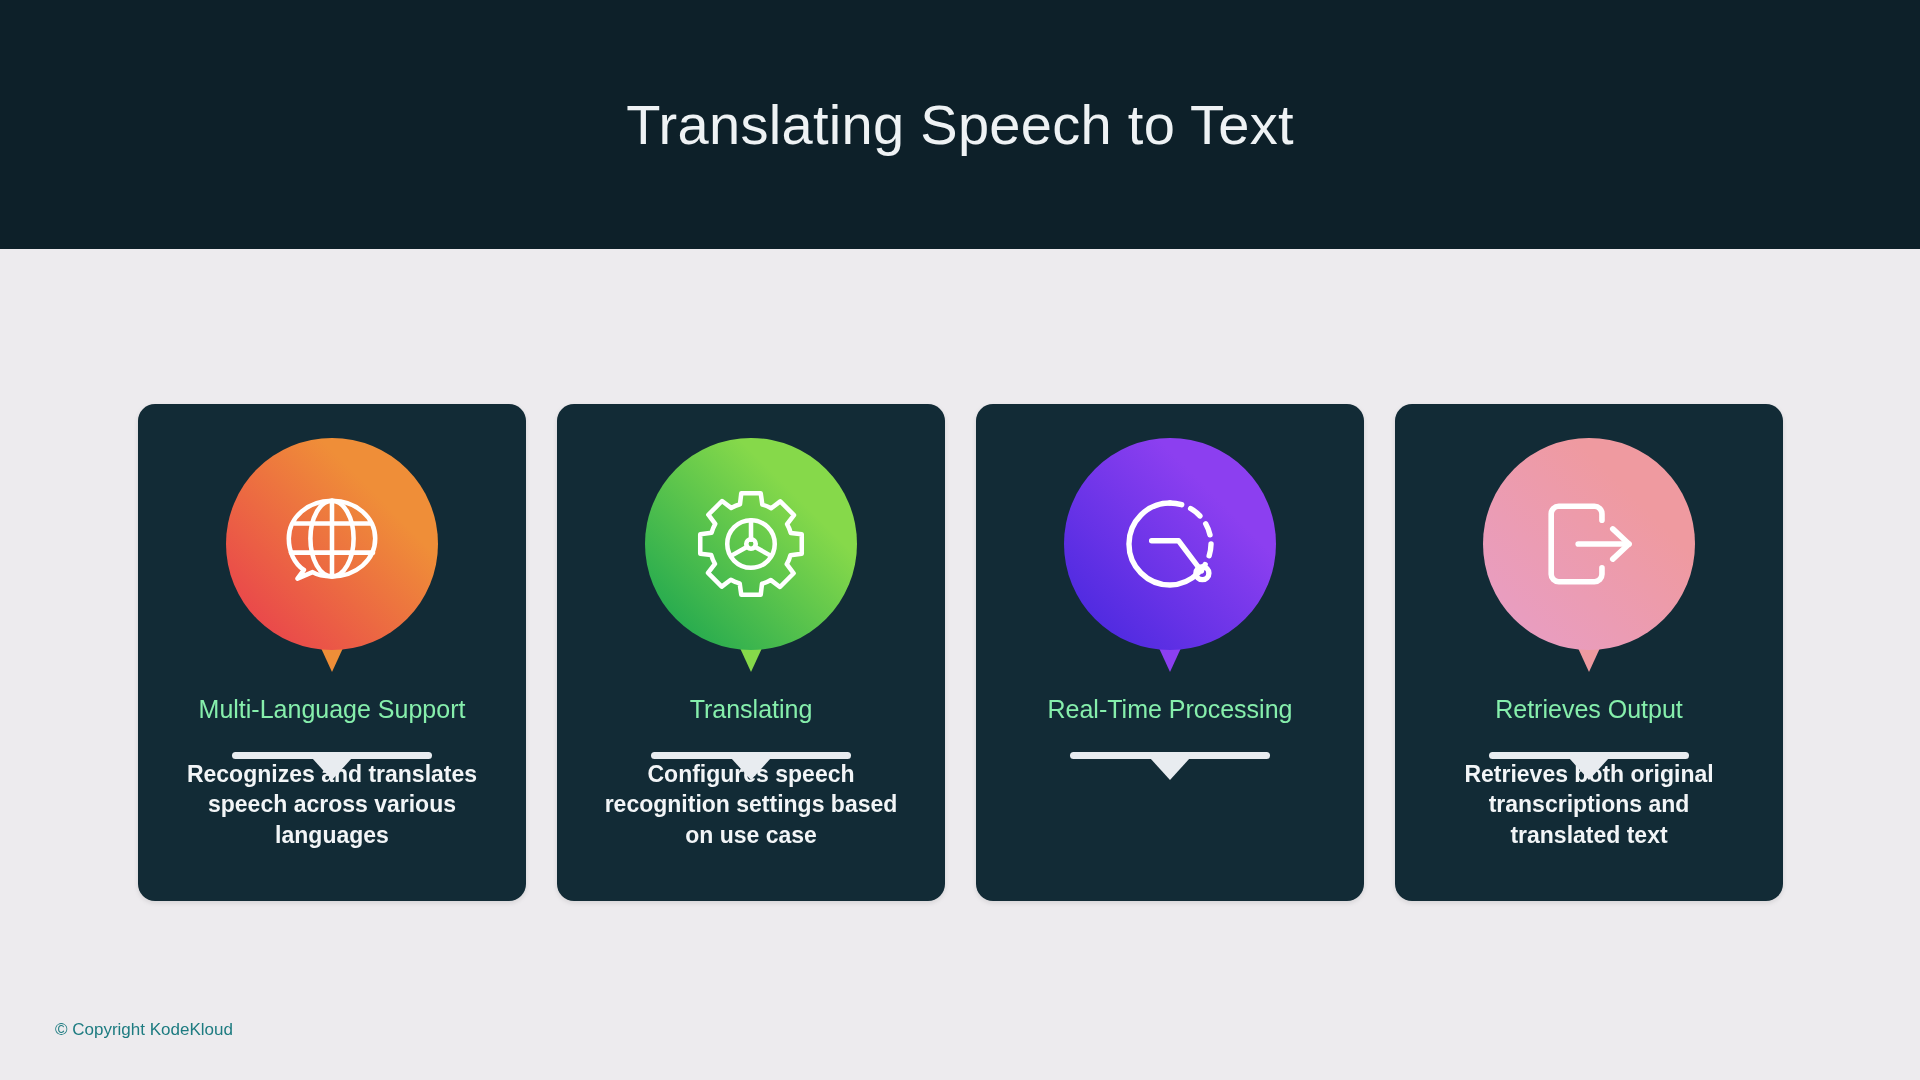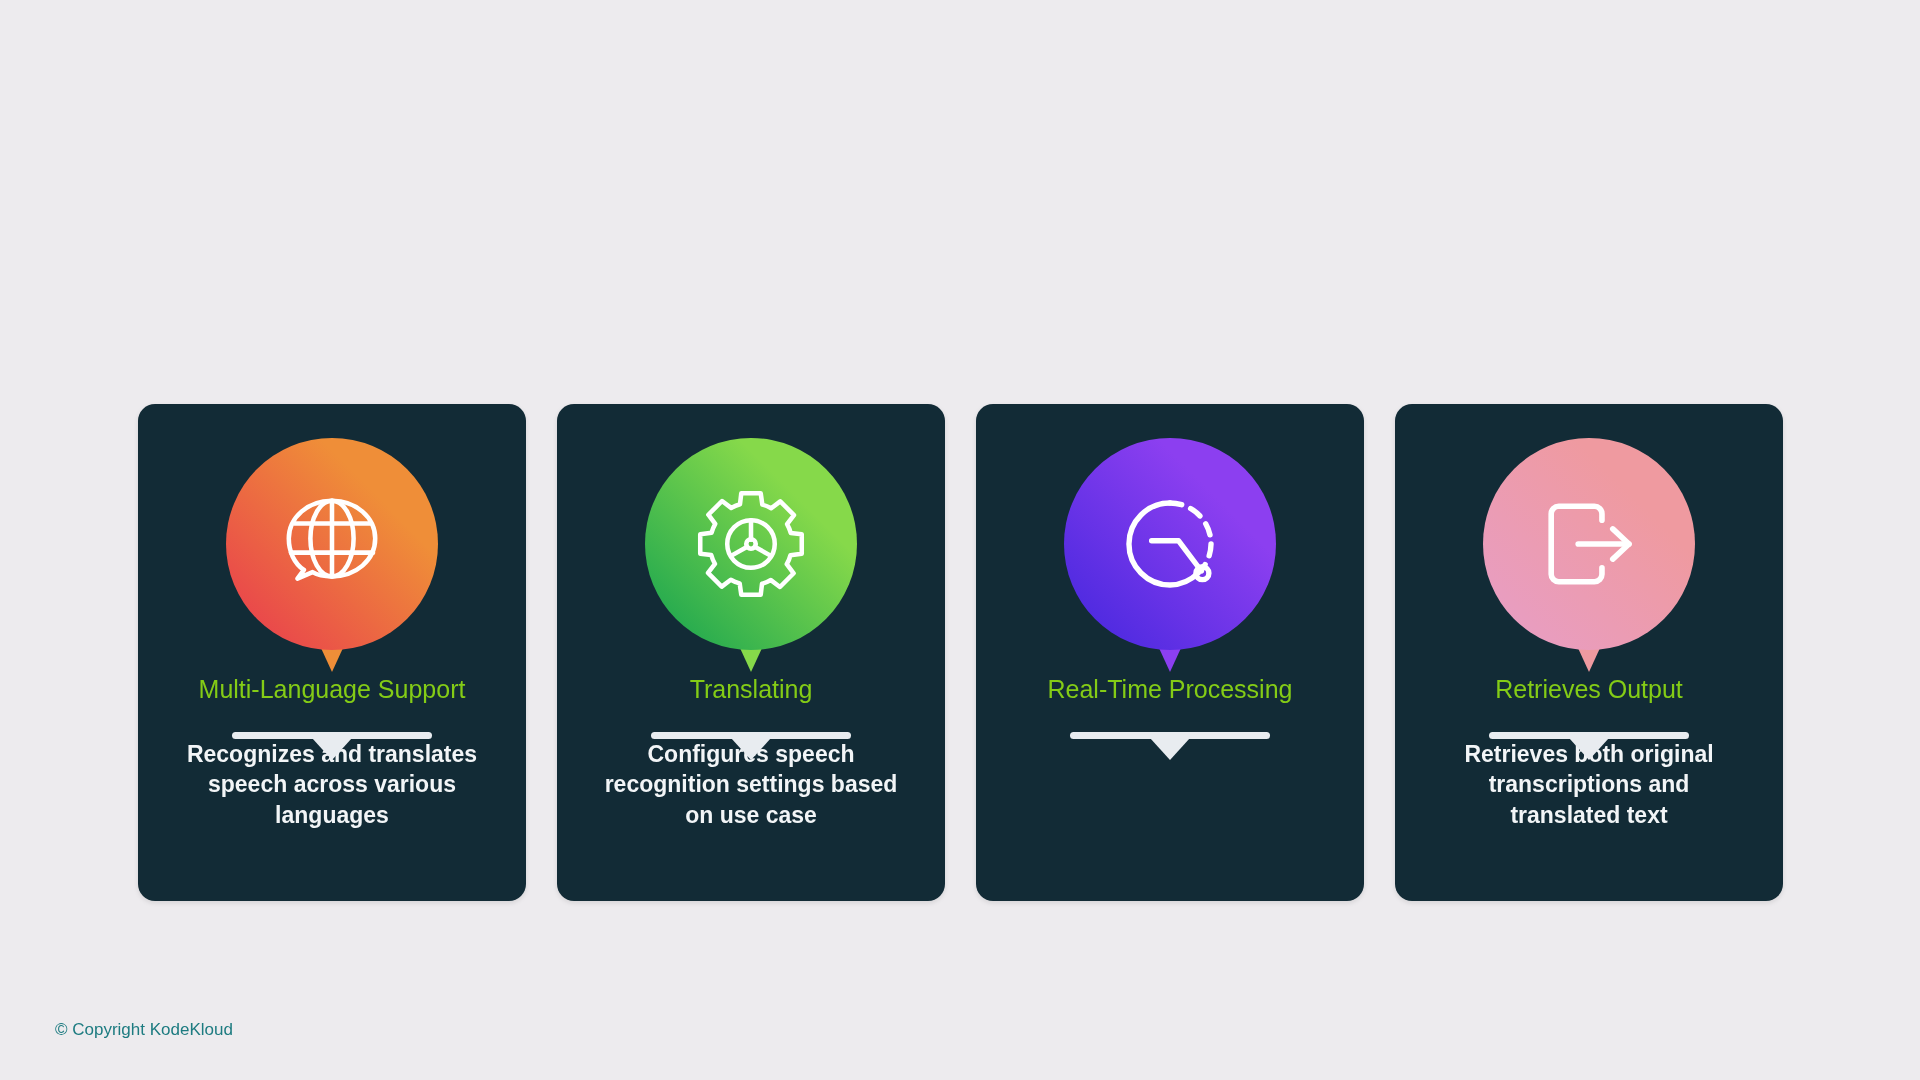--- a/index.html
+++ b/index.html
@@ -55,21 +55,22 @@
     transform:translateX(-50%);
     width:0; height:0;
     border-left:22px solid transparent;
     border-right:22px solid transparent;
     border-top:48px solid #000;
   }
   .pin-icon { width:108px; height:108px; display:block; position:relative; z-index:2; }
 
   
   .card-title {
-    color:#84cc16;
+    margin-top:20px;
+    color:#86efac;
     font-size:25px;
     font-weight:400;
     text-align:center;
     line-height:1.2;
   }
   .divider {
     position:relative;
     margin-top:28px;
     width:200px; height:7px;
     background:#e8ecf0;
@@ -100,20 +101,23 @@
     font-size:17px;
     font-weight:400;
     margin-top:32px;
   }
 </style>
 </head>
 <body>
 
 <div class="slide">
 
+  <div class="header">
+    <div class="header-title">Translating Speech to Text</div>
+  </div>
 
   <div class="cards">
 
     <div class="card">
       <div class="pin">
         <div class="pin-tail" style="border-top-color: rgb(239, 142, 56);"></div>
         <div class="pin-circle" style="background: linear-gradient(45deg, rgb(232, 56, 79) 0%, rgb(239, 142, 56) 72%);">
           <svg class="pin-icon" viewBox="0 0 100 100">
             <g fill="none" stroke="#fff" stroke-width="4.2" stroke-linecap="round" stroke-linejoin="round">
               <path d="M24 74 C15 68 10 57 10 45 C10 25 28 10 50 10 C72 10 90 25 90 45 C90 65 72 80 50 80 C43 80 37 79 32 76 L18 82 Z"></path>

